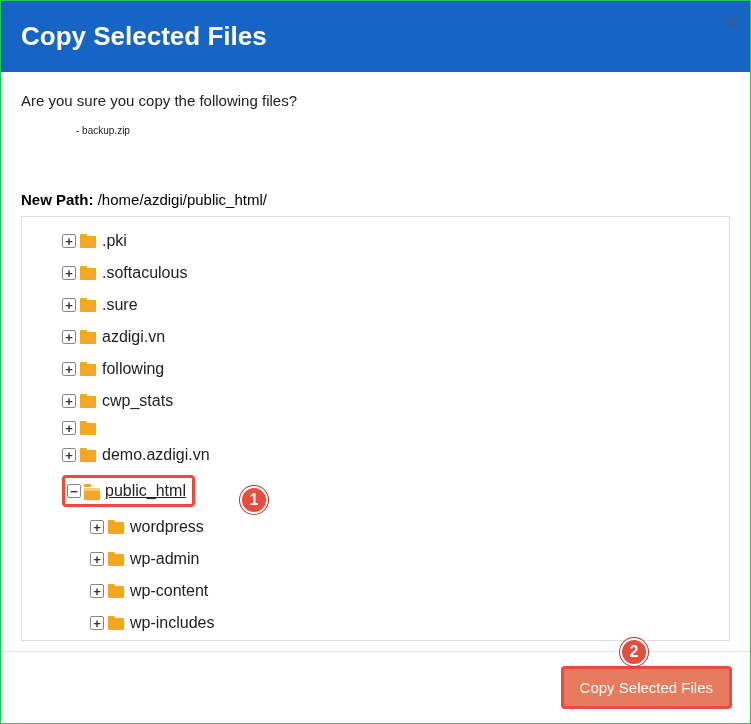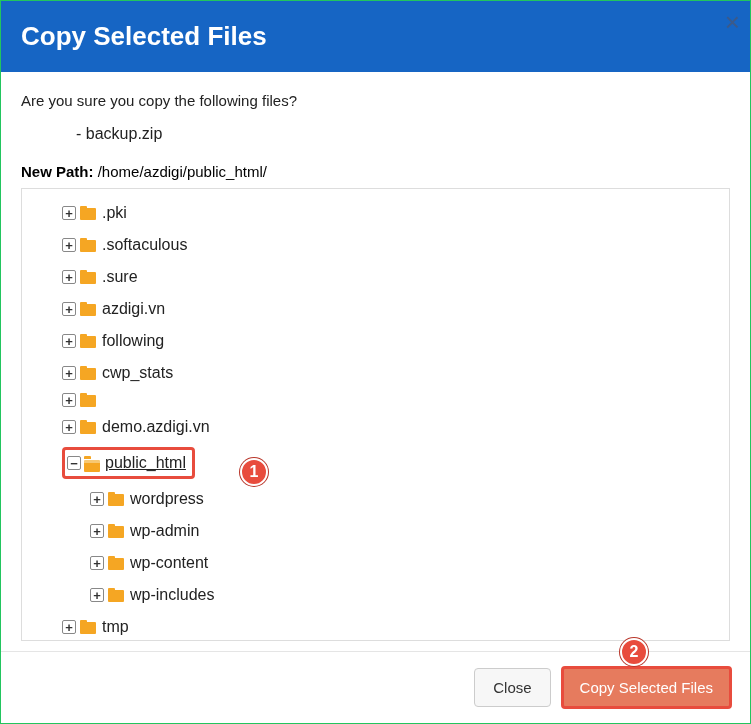--- a/index.html
+++ b/index.html
@@ -5,22 +5,22 @@
 * { box-sizing: border-box; margin: 0; padding: 0; }
 body { font-family: -apple-system, BlinkMacSystemFont, "Segoe UI", Arial, sans-serif; background: #fff; width: 751px; height: 724px; position: relative; overflow: hidden; }
 
 .modal { width: 100%; height: 100%; display: flex; flex-direction: column; border: 1px solid #22c55e; }
 .modal-header { background: #1665c4; color: #fff; padding: 20px 20px; position: relative; }
 .modal-title { font-size: 26px; font-weight: bold; }
 .close-x { position: absolute; top: 6px; right: 10px; font-size: 26px; color: #3b5a8a; cursor: pointer; font-weight: 300; }
 
 .modal-body { padding: 20px 20px 10px 20px; flex: 1; overflow: hidden; display: flex; flex-direction: column; justify-content: center; }
 .confirm-msg { font-size: 15px; color: #222; margin-bottom: 16px; }
-.file-item { font-size: 16px; color: #222; margin-left: 55px; margin-bottom: 20px; }
-.path-line { font-size: 15px; color: #000; margin-bottom: 8px; }
+.file-item { font-size: 10px; color: #222; margin-left: 55px; margin-bottom: 20px; }
+.path-line { font-size: 15px; color: #000; margin-bottom: 8px; margin-top: 35px; }
 .path-line b { font-weight: bold; }
 
 .tree-wrap { border: 1px solid #ddd; padding: 8px 12px 8px 12px; flex: 1; overflow-y: auto; font-size: 16px; color: #222; position: relative; }
 .tree-wrap::-webkit-scrollbar { width: 16px; }
 .tree-wrap::-webkit-scrollbar-track { background: #f5f5f5; }
 .tree-wrap::-webkit-scrollbar-thumb { background: #c8c8c8; border-radius: 2px; }
 
 .tree-item { display: flex; align-items: center; gap: 4px; padding: 4px 0; line-height: 1.5; cursor: pointer; }
 .tree-toggle { display: inline-flex; width: 14px; height: 14px; border: 1px solid #888; border-radius: 2px; color: #333; font-size: 13px; font-weight: bold; align-items: center; justify-content: center; line-height: 1; }
 .folder-icon { display: inline-block; width: 18px; height: 14px; position: relative; }
@@ -130,16 +130,15 @@
           <span class="folder-icon"></span>
           <span>tmp</span>
         </div>
 
         <div class="badge" style="top:269px; left:218px;">1</div>
       </div>
   </div>
 
   <div class="modal-footer">
     <div class="badge" style="top:-14px; right:102px;">2</div>
-    <button class="btn btn-default">Close</button>
     <button class="btn btn-primary">Copy Selected Files</button>
   </div>
 </div>
 
 </body></html>

